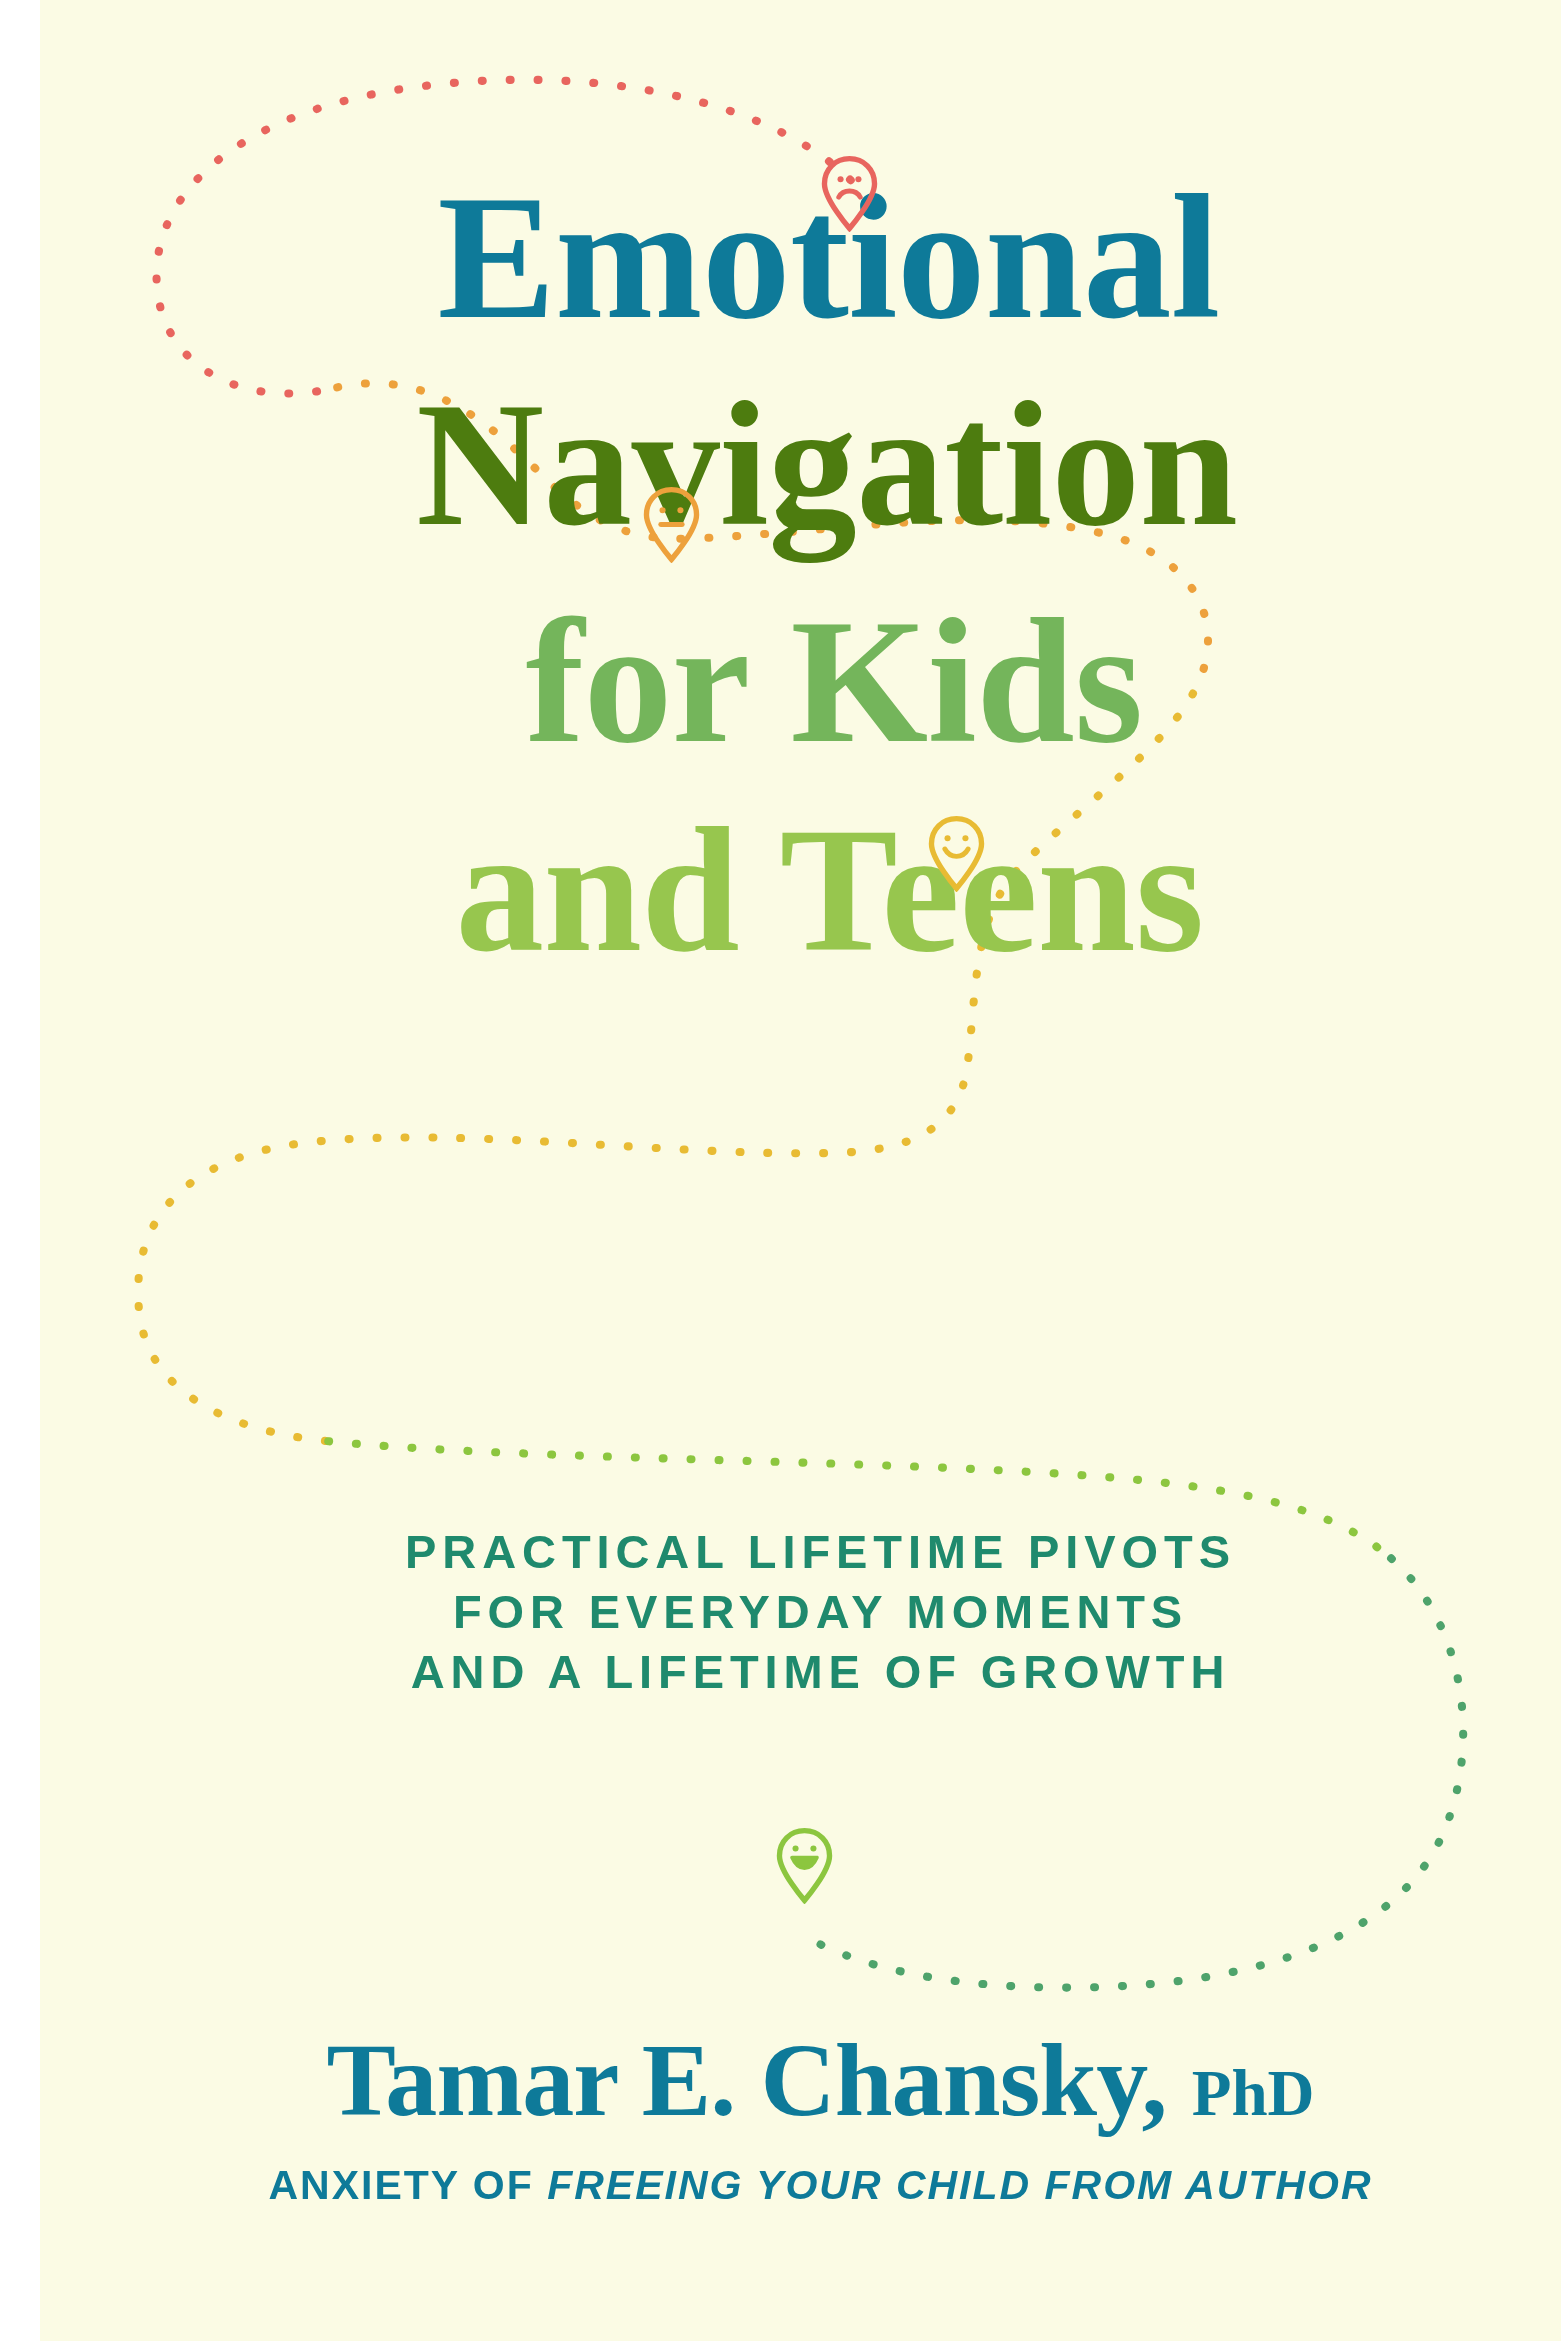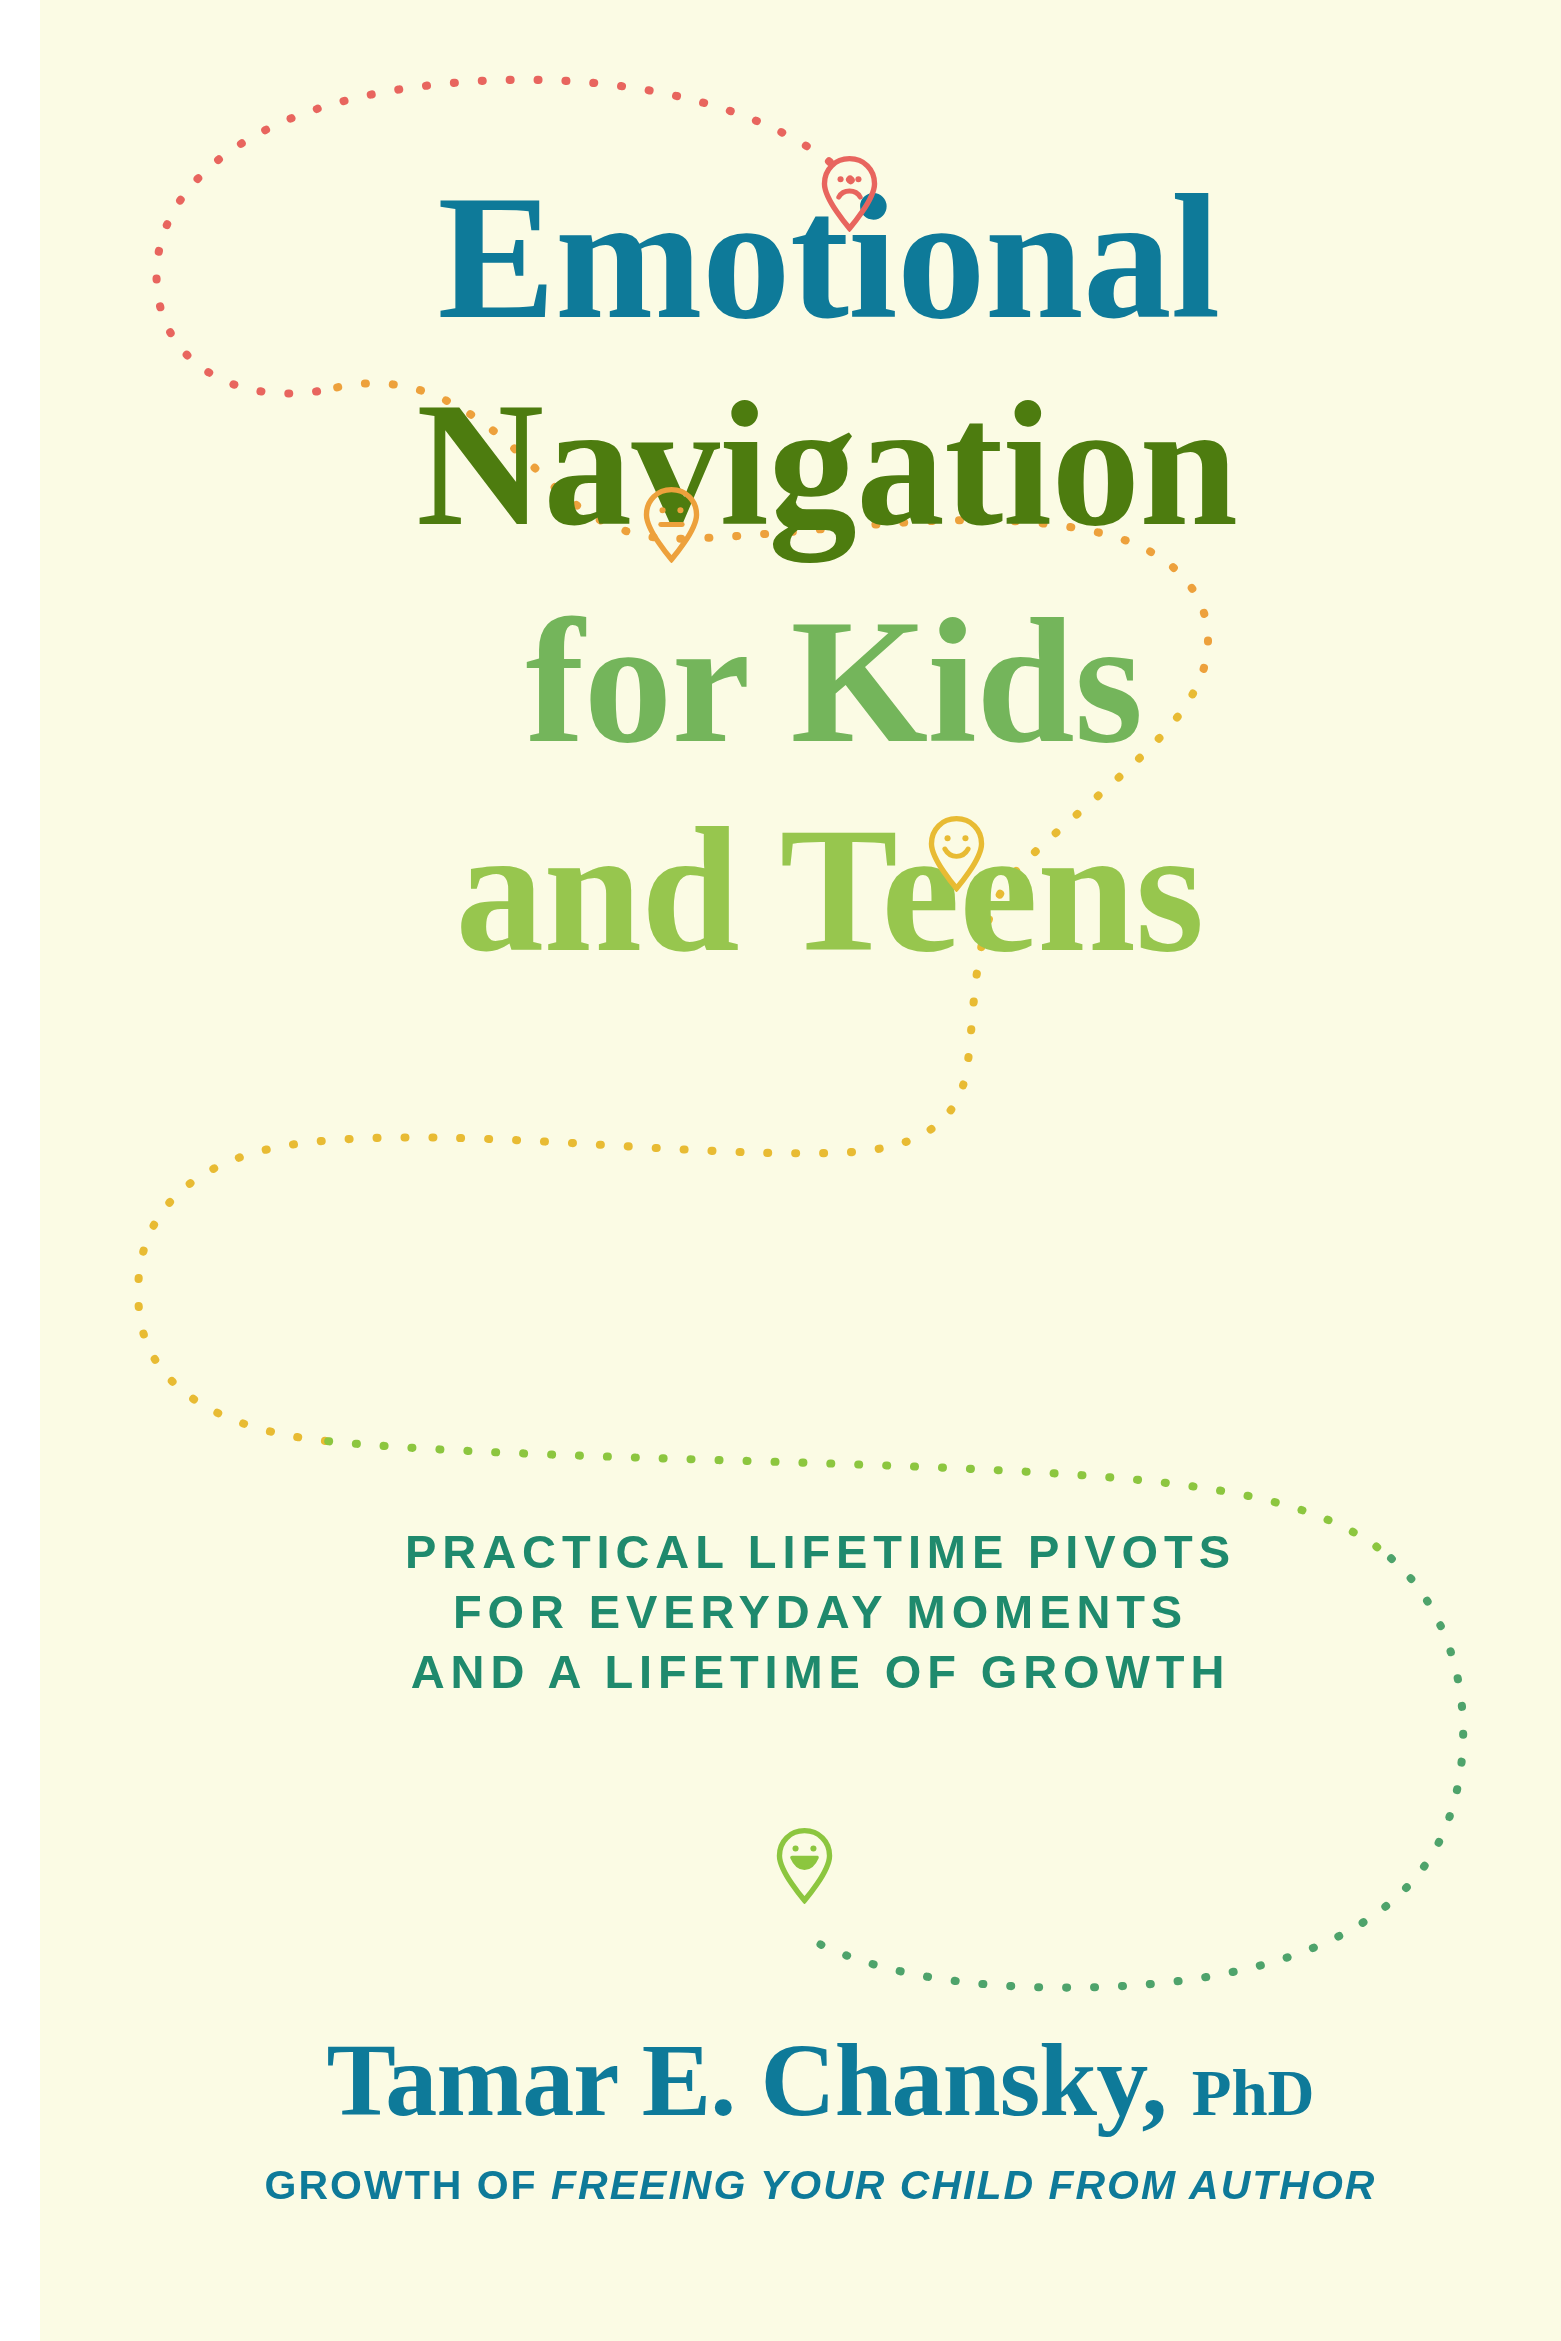--- a/index.html
+++ b/index.html
@@ -205,18 +205,18 @@
     <div class="subtitle-line">FOR EVERYDAY MOMENTS</div>
     <div class="subtitle-line">AND A LIFETIME OF GROWTH</div>
   </div>
 
   <div class="author-block">
     <div class="author-name">
       <span>Tamar E. Chansky,</span>
       <span class="phd">PhD</span>
     </div>
     <div class="author-credit">
-      <span>GROWTH OF </span><span class="book-title">FREEING YOUR CHILD FROM AUTHOR</span>
+      <span>ANXIETY OF </span><span class="book-title">FREEING YOUR CHILD FROM AUTHOR</span>
     </div>
   </div>
 
 </div>
 
 
 </body></html>

